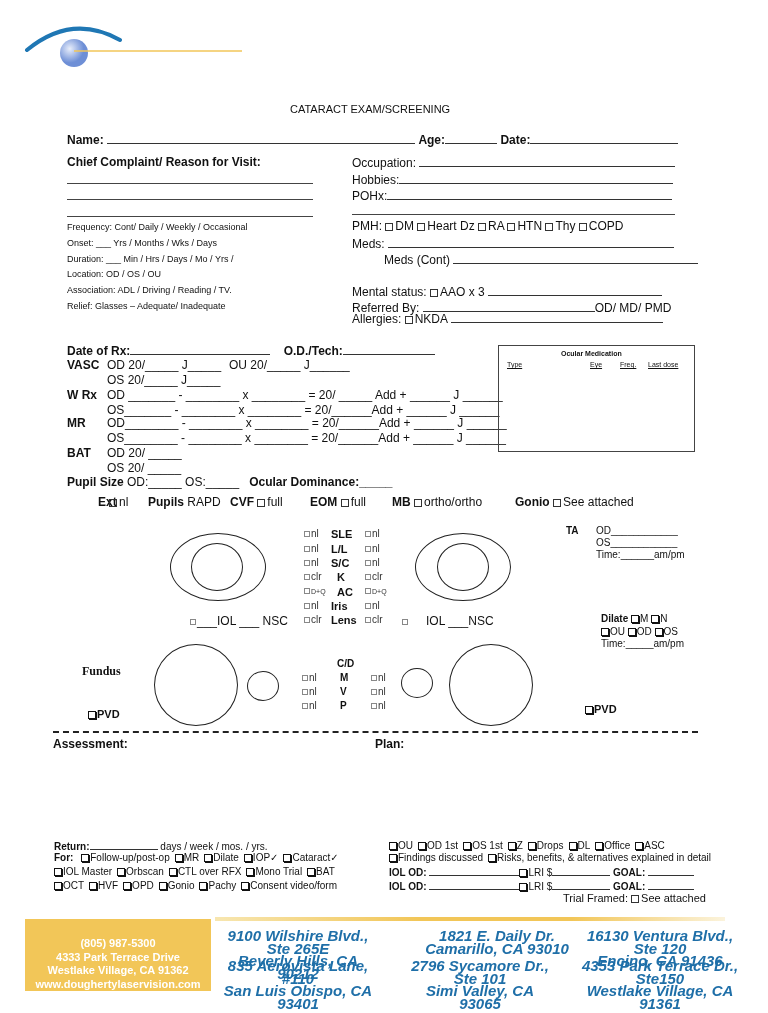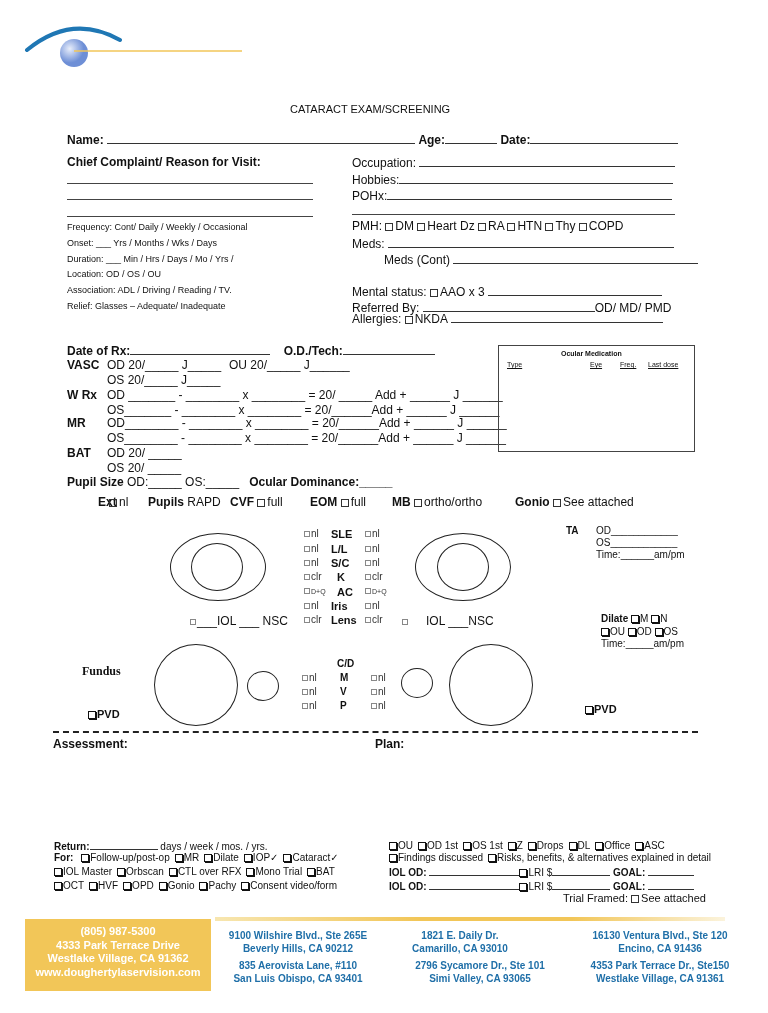--- a/index.html
+++ b/index.html
@@ -12,22 +12,22 @@
   .f9{font-size:9px;}
   .f7{font-size:7px;}
   .ul{display:inline-block;border-bottom:1px solid #333;height:11px;vertical-align:baseline;}
   .line{position:absolute;border-bottom:1px solid #444;height:0;}
   .cb{display:inline-block;width:8px;height:8px;border:1px solid #333;vertical-align:-1px;margin-right:2px;box-sizing:border-box;}
   .cbs{display:inline-block;width:6px;height:6px;border:1px solid #888;vertical-align:0px;margin-right:1px;box-sizing:border-box;}
   .cbb{display:inline-block;width:8px;height:8px;border:1.5px solid #111;vertical-align:-1px;margin-right:1px;box-sizing:border-box;box-shadow:1px 1px 0 #111;}
   .medbox{position:absolute;left:498px;top:345px;width:195px;height:105px;border:1.5px solid #444;}
   .ellipse{position:absolute;border:1.5px solid #222;border-radius:50%;box-sizing:border-box;}
   .dash{position:absolute;left:53px;top:731px;width:645px;border-top:2px dashed #222;}
-  .footer-box{position:absolute;left:25px;top:919px;width:186px;height:72px;background:#f2c658;color:#fff;text-align:center;font-weight:bold;font-size:11px;line-height:13.5px;padding-top:6px;box-sizing:border-box;}
-  .addr{position:absolute;color:#1f6fa8;font-weight:bold;font-size:10px;text-align:center;line-height:12.5px;}
+  .footer-box{position:absolute;left:25px;top:919px;width:186px;height:72px;background:#f2c658;color:#fff;text-align:center;font-weight:bold;font-size:11px;line-height:13.5px;padding-top:18px;box-sizing:border-box;}
+  .addr{position:absolute;color:#1f6fa8;font-weight:bold;font-size:15px;text-align:center;line-height:12.5px;font-style:italic;}
   .goldline{position:absolute;left:215px;top:917px;width:510px;height:4px;background:linear-gradient(to right,#f7e6b0,#f2c658 40%,#f2c658 70%,#fbf3dc);}
 </style>
 </head>
 <body>
 
 <div class="abs" style="left:22px;top:18px;width:230px;height:70px;">
   <svg width="230" height="70" style="position:absolute;left:0;top:0">
     <path d="M5 32 Q50 -5 98 22" stroke="#1f77b4" stroke-width="4" fill="none" stroke-linecap="round"></path>
     <defs>
         <radialGradient id="g1" cx="35%" cy="35%">
@@ -263,21 +263,21 @@
   <div>www.doughertylaservision.com</div>
 </div>
 <div class="addr" style="left:222px;top:930px;width:152px;">
   <div>9100 Wilshire Blvd., Ste 265E</div>
     <div>Beverly Hills, CA 90212</div>
 </div>
 <div class="addr" style="left:222px;top:960px;width:152px;">
   <div>835 Aerovista Lane, #110</div>
     <div>San Luis Obispo, CA 93401</div>
 </div>
-<div class="addr" style="left:385px;top:930px;width:150px;">
+<div class="addr" style="left:422px;top:930px;width:150px;">
   <div>1821 E. Daily Dr.</div>
     <div>Camarillo, CA 93010</div>
 </div>
 <div class="addr" style="left:405px;top:960px;width:150px;">
   <div>2796 Sycamore Dr., Ste 101</div>
     <div>Simi Valley, CA 93065</div>
 </div>
 <div class="addr" style="left:580px;top:930px;width:160px;">
   <div>16130 Ventura Blvd., Ste 120</div>
     <div>Encino, CA 91436</div>

